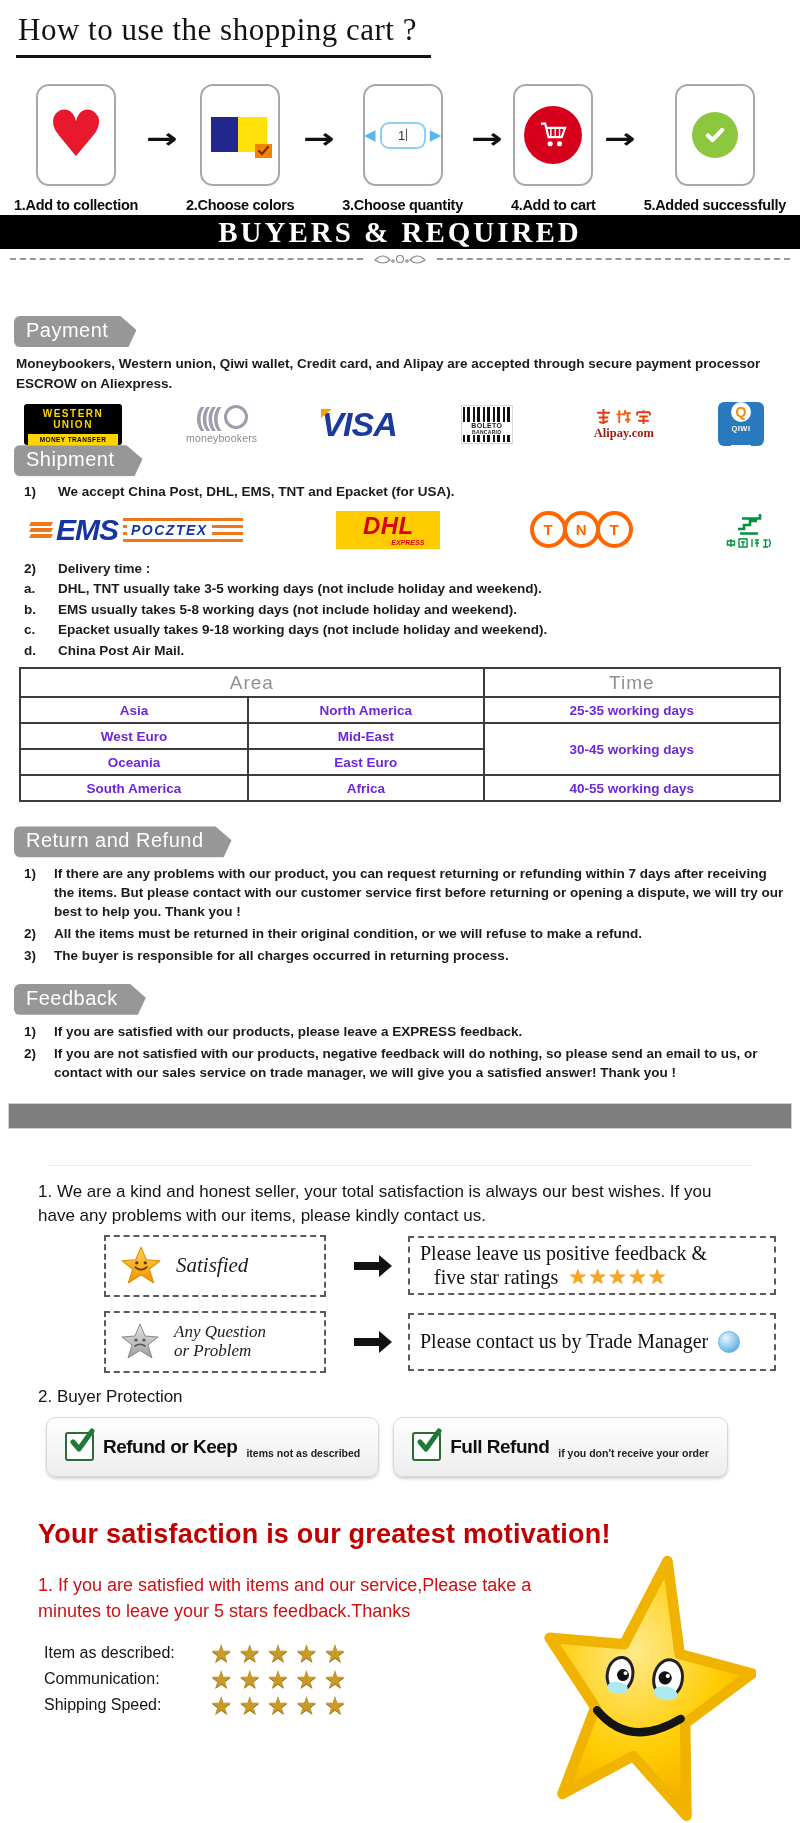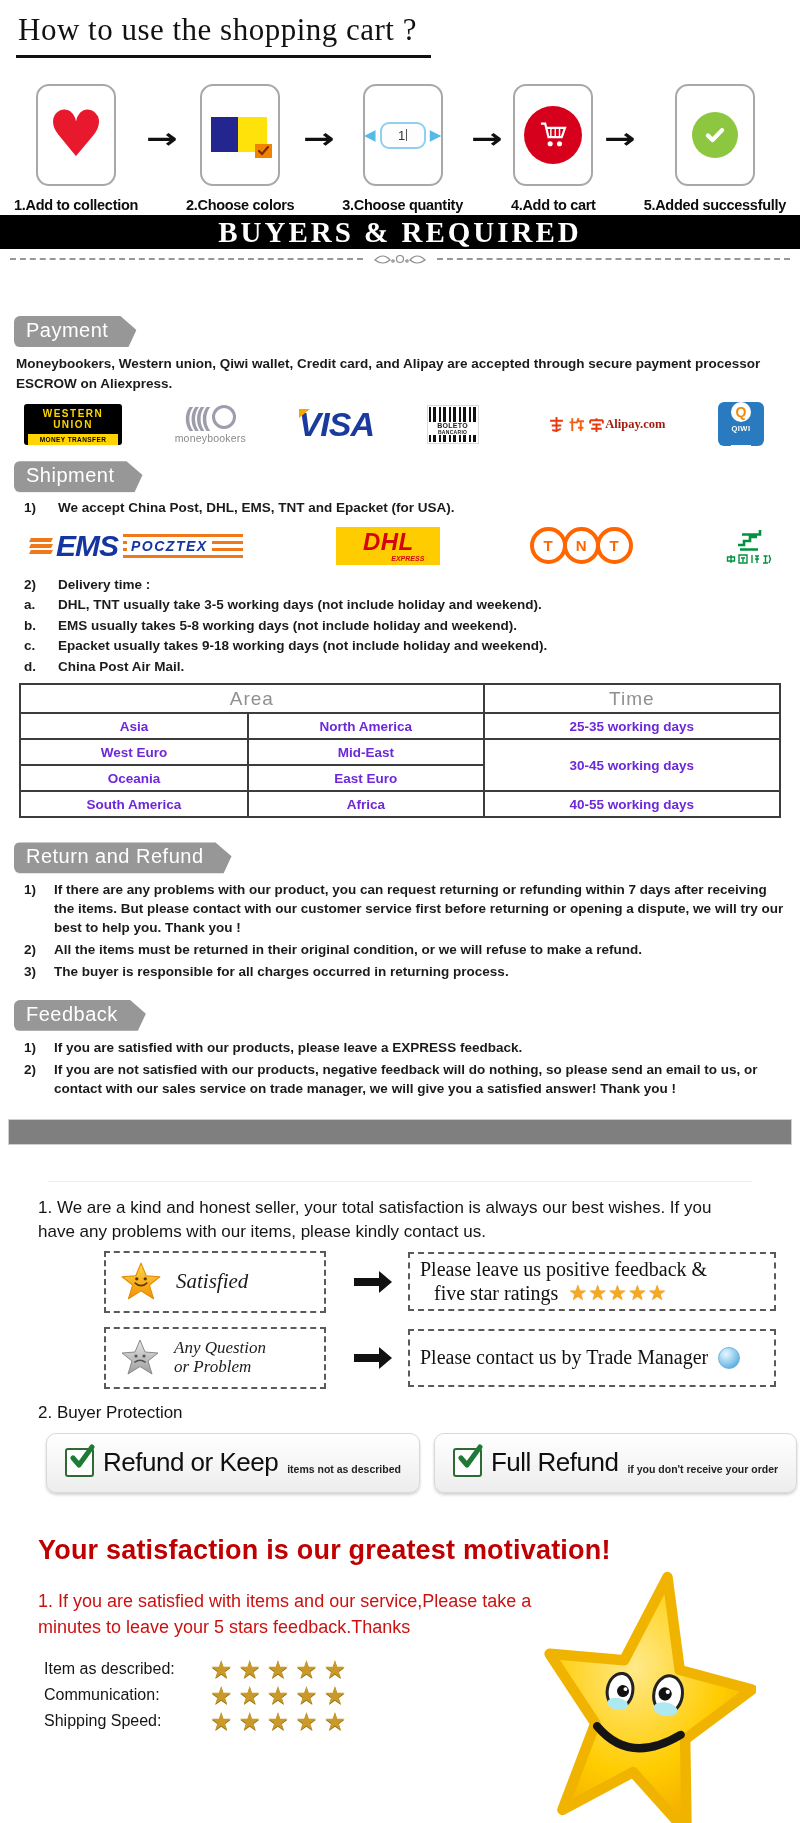--- a/index.html
+++ b/index.html
@@ -57,30 +57,30 @@
   .mb-o{width:18px;height:18px;border:3.5px solid #9d9dab;border-radius:50%;margin-left:5px;}
   .mb-label{font-size:10.5px;color:#8a8a8a;margin-top:2px;letter-spacing:.2px;}
   .visa{position:relative;font-style:italic;font-weight:700;font-size:34px;color:#1a3a9e;letter-spacing:-1px;}
   .visa-notch{position:absolute;left:0;top:4px;width:0;height:0;
     border-width:9px 11px 0 0;border-style:solid;border-color:#f7a600 transparent transparent transparent;}
   .boleto{width:48px;text-align:center;border:1px solid #d8d8d8;background:#fff;padding:1px;}
   .bars{height:15px;background:repeating-linear-gradient(90deg,#111 0 2px,#fff 2px 4px,#111 4px 7px,#fff 7px 10px);}
   .bars.small{height:7px;}
   .boleto-l1{font-size:7px;font-weight:700;letter-spacing:.3px;}
   .boleto-l2{font-size:5px;font-weight:700;letter-spacing:.3px;}
-  .alipay{display:flex;flex-direction:row;align-items:center;margin-left:17px;}
+  .alipay{display:flex;flex-direction:column;align-items:center;margin-left:17px;}
   .alipay-cn{display:flex;gap:3px;align-items:flex-end;}
   .alipay-en{font-family:"Liberation Serif",serif;font-size:12.5px;font-weight:700;color:#9e1b0e;margin-top:1px;}
   .qiwi{width:46px;height:44px;background:#2a7ac0;border-radius:6px;display:flex;flex-direction:column;
     align-items:center;justify-content:center;}
   .qiwi-circle{width:20px;height:20px;background:#fff;border-radius:50%;display:flex;align-items:center;justify-content:center;
     color:#f28a00;font-weight:700;font-size:14px;}
   .qiwi-label{color:#fff;font-size:7.5px;font-weight:700;margin-top:2px;border-bottom:1px solid #fff;padding-bottom:12px;letter-spacing:.5px;}
   
-  .ship-tag{margin-top:16px;}
+  .ship-tag{margin-top:0;}
   .num-row{display:flex;margin:7px 16px 0 24px;font-size:13.5px;font-weight:700;color:#1b1b1b;line-height:1.3;}
   .num-row .num{width:34px;flex:none;}
   .ship-logos{display:flex;align-items:center;justify-content:space-between;margin:8px 28px 0 30px;height:42px;}
   .ems{display:flex;align-items:center;}
   .ems-flag{display:flex;flex-direction:column;gap:2px;margin-right:4px;}
   .ems-flag i{display:block;width:22px;height:4px;background:#f07818;transform:skewX(-25deg);}
   .ems-name{font-style:italic;font-weight:700;font-size:30px;color:#1535a0;letter-spacing:-1px;line-height:1;}
   .ems-field{position:relative;margin-left:5px;width:120px;height:24px;
     background:repeating-linear-gradient(180deg,#f07818 0 3px,#fff 3px 7px);}
   .ems-sub{position:absolute;left:4px;top:4px;background:#fff;color:#1535a0;font-style:italic;font-weight:700;
@@ -129,21 +129,21 @@
   .tm-row{display:flex;align-items:center;gap:10px;text-align:right;}
   .tm-icon{width:20px;height:20px;border-radius:50%;flex:none;
     background:radial-gradient(circle at 35% 30%,#eaf7ff,#7ec2ea 60%,#3d90c8);border:1px solid #6fb4de;}
   .buyer-protect{margin:14px 0 0 38px;font-size:17px;color:#141414;}
   .badges{display:flex;gap:14px;margin:10px 0 0 46px;}
   .badge{display:flex;align-items:center;gap:9px;padding:0 18px;height:58px;border-radius:10px;
     background:linear-gradient(#ffffff,#ededed);border:1px solid #d8d8d8;box-shadow:0 2px 3px rgba(0,0,0,.18);}
   .badge-check{width:25px;height:25px;border:2px solid #2e6b34;border-radius:3px;background:#fff;
     position:relative;flex:none;}
   .badge-check svg{position:absolute;left:1px;top:-6px;}
-  .badge-title{font-size:26px;font-weight:400;letter-spacing:-.5px;color:#0f0f0f;white-space:nowrap;}
+  .badge-title{font-size:19px;font-weight:700;letter-spacing:-.5px;color:#0f0f0f;white-space:nowrap;}
   .badge-sub{font-size:10.5px;font-weight:700;color:#222;margin-top:12px;white-space:nowrap;}
   
   .motivation{position:relative;margin-top:42px;}
   .mot-heading{margin:0 0 0 38px;color:#c00000;font-size:27px;font-weight:700;letter-spacing:.2px;}
   .mot-para{margin:22px 262px 0 38px;color:#cc1111;font-size:18px;line-height:1.45;font-weight:400;}
   .mot-para.p2{margin-top:26px;}
   .star-cartoon{position:absolute;right:44px;top:28px;}
   .ratings{margin:16px 0 0 44px;}
   .r-row{display:flex;align-items:center;height:26px;}
   .r-label{width:166px;font-size:16px;color:#151515;}

